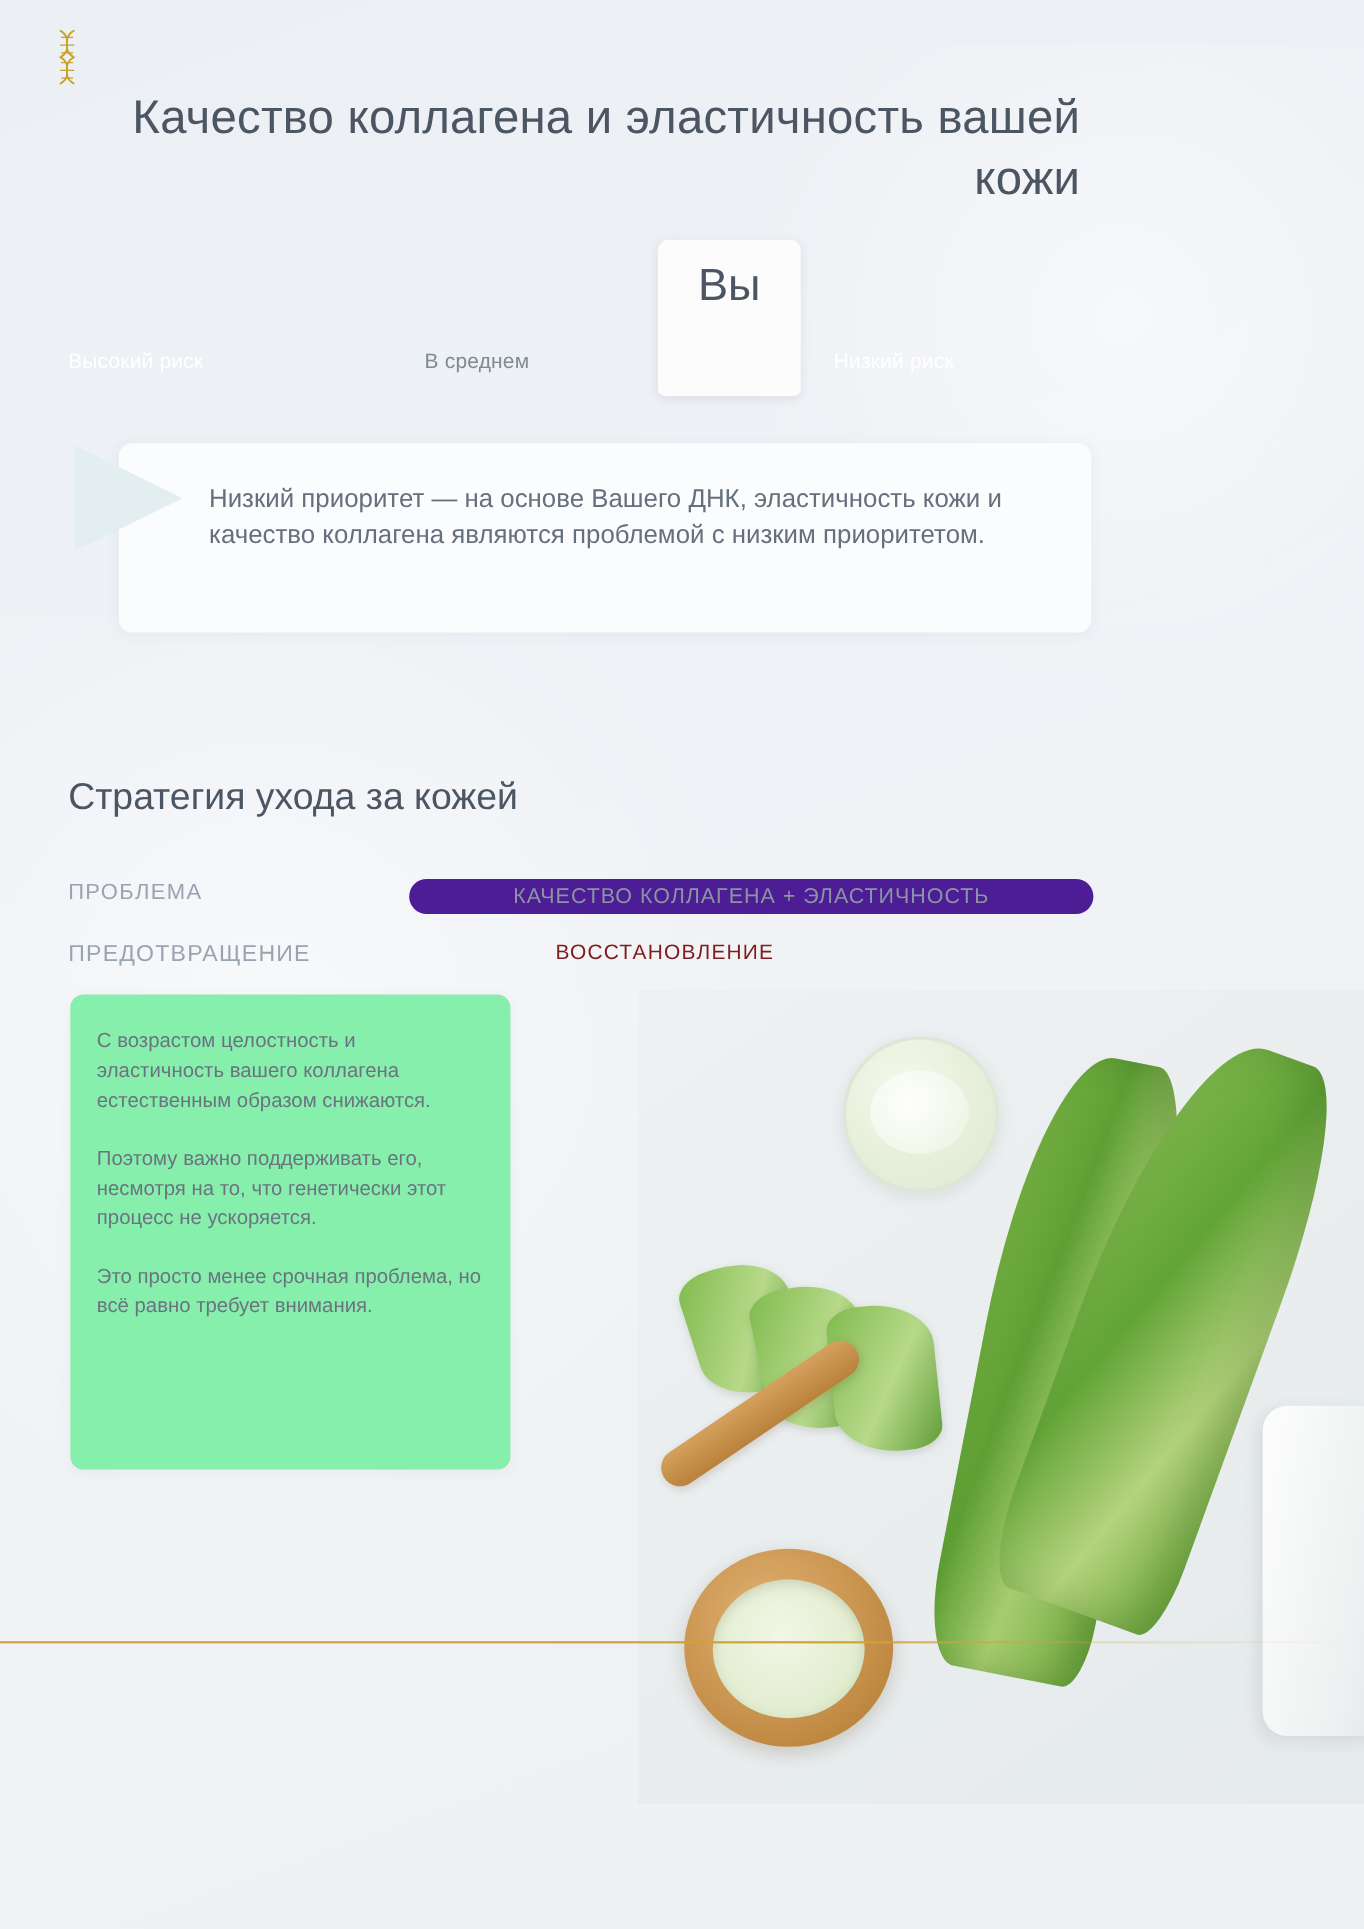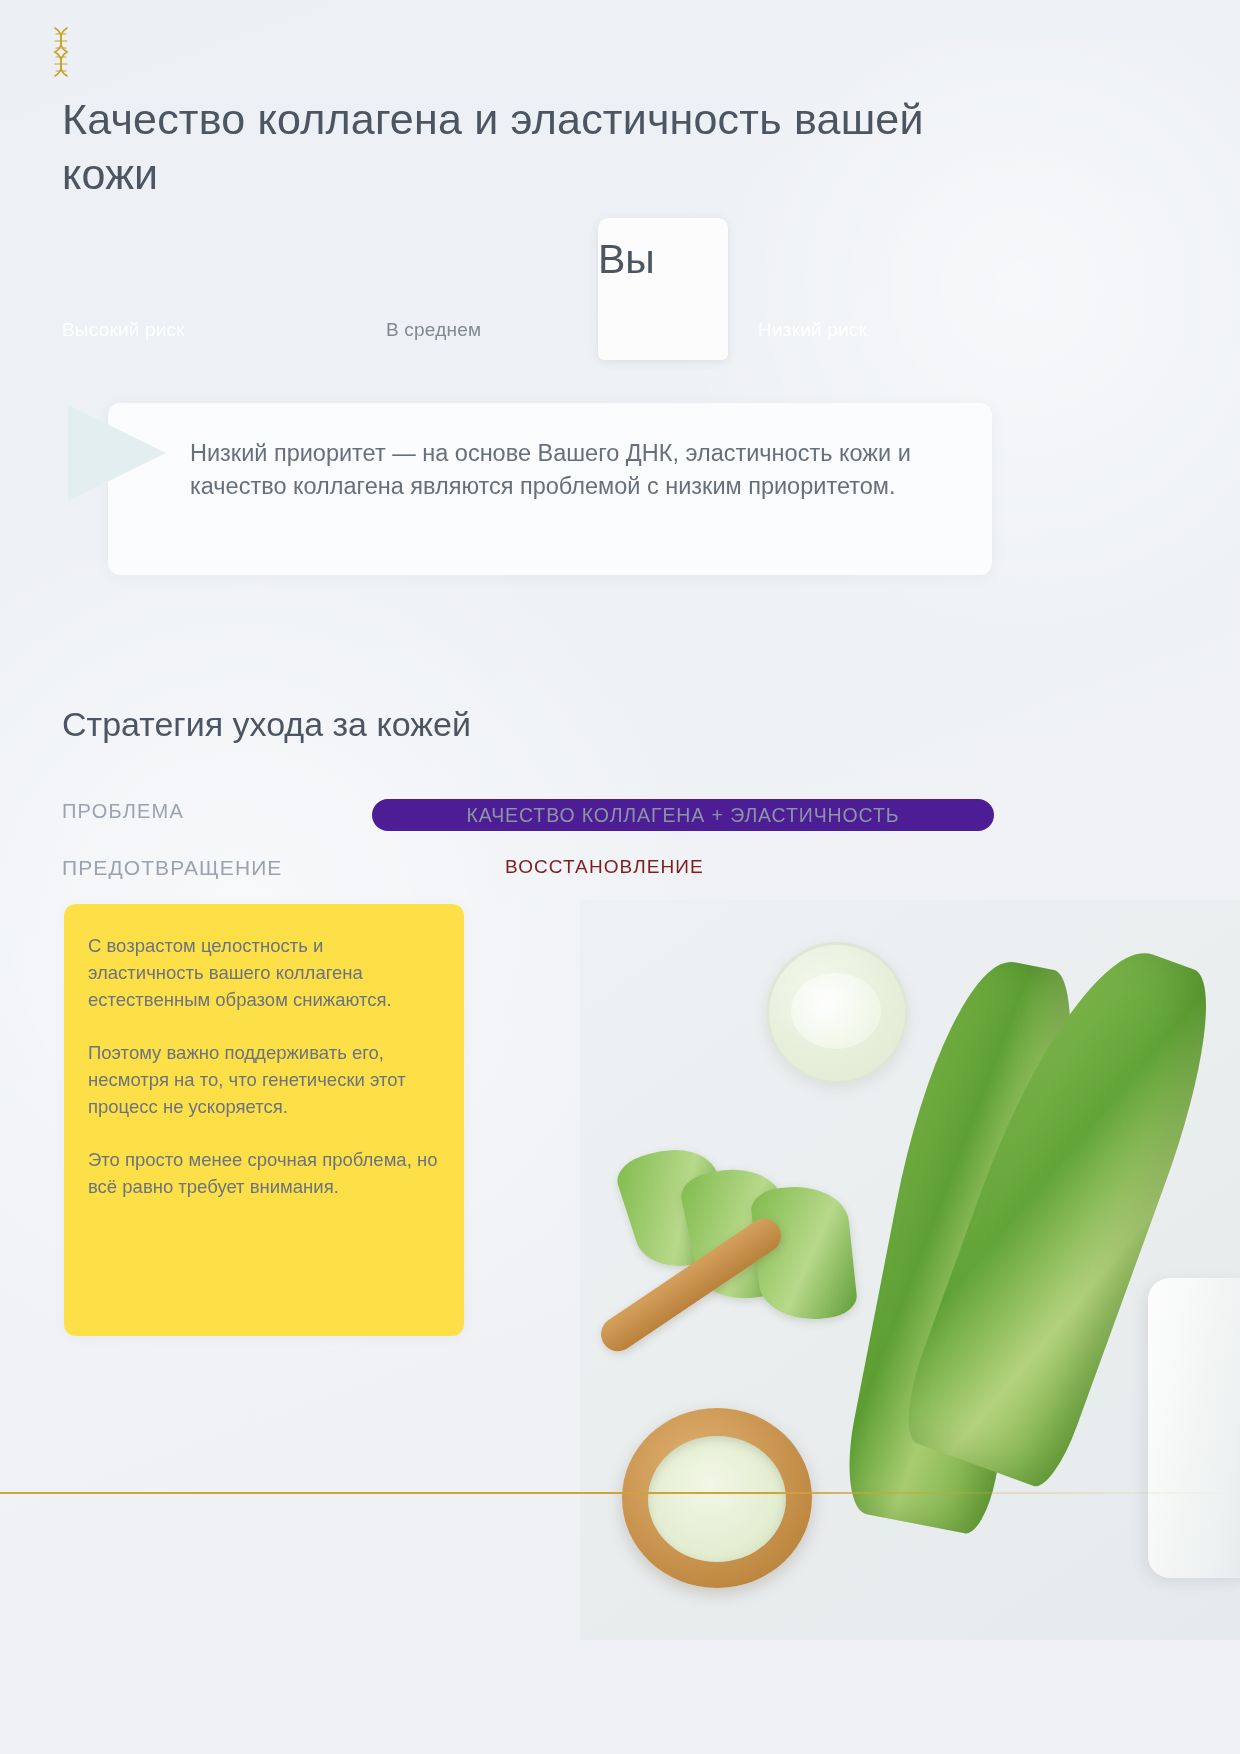--- a/index.html
+++ b/index.html
@@ -43,27 +43,28 @@
     top: 26px;
     width: 34px;
     height: 52px;
   }
   .logo svg { display: block; }
 
   
   .title {
     position: absolute;
     left: 62px;
-    top: 92px;
+    top: 80px;
     width: 920px;
     font-size: 43px;
     line-height: 1.28;
     font-weight: 400;
     color: #4c5663;
     letter-spacing: 0.2px;
+    text-align: right;
   }
 
   
   .riskbar-wrap {
     position: absolute;
     left: 0;
     top: 300px;
     width: 986px;
     height: 60px;
     padding-left: 10px;
@@ -94,20 +95,21 @@
     position: absolute;
     left: 598px;
     top: 218px;
     width: 130px;
     height: 142px;
     background: #fbfcfb;
     border-radius: 10px 10px 6px 6px;
     box-shadow: 0 2px 10px rgba(60,70,85,0.10);
     display: flex;
     align-items: flex-start;
+    justify-content: center;
   }
   .you-marker span {
     margin-top: 18px;
     font-size: 41px;
     color: #4c5663;
     font-weight: 400;
   }
 
   
   .callout {
@@ -189,21 +191,21 @@
     letter-spacing: 1.1px;
     color: #7f1d1d;
   }
 
   .card-prevention {
     position: absolute;
     left: 64px;
     top: 904px;
     width: 400px;
     height: 432px;
-    background: #fde047;
+    background: #86efac;
     border-radius: 12px;
     box-shadow: 0 2px 12px rgba(70,85,100,0.05);
   }
   .card-prevention .body {
     padding: 28px 26px 0 24px;
     font-size: 18.5px;
     line-height: 1.46;
     color: #6b7380;
   }
   .card-prevention .body p { margin: 0 0 26px 0; }

